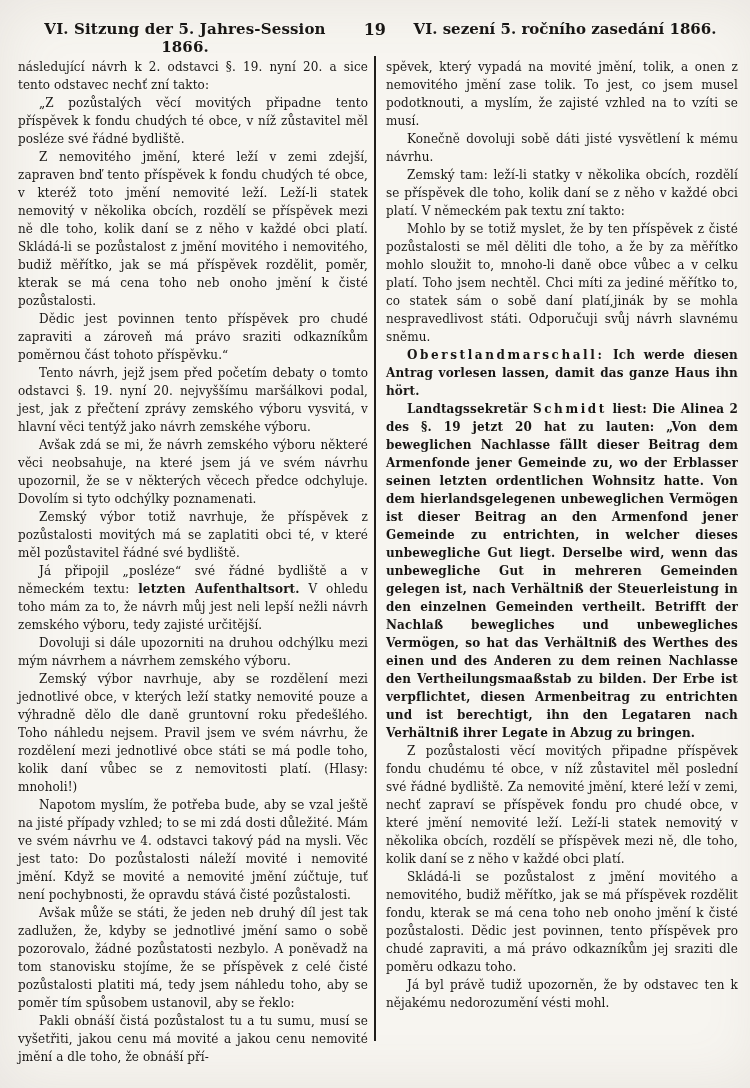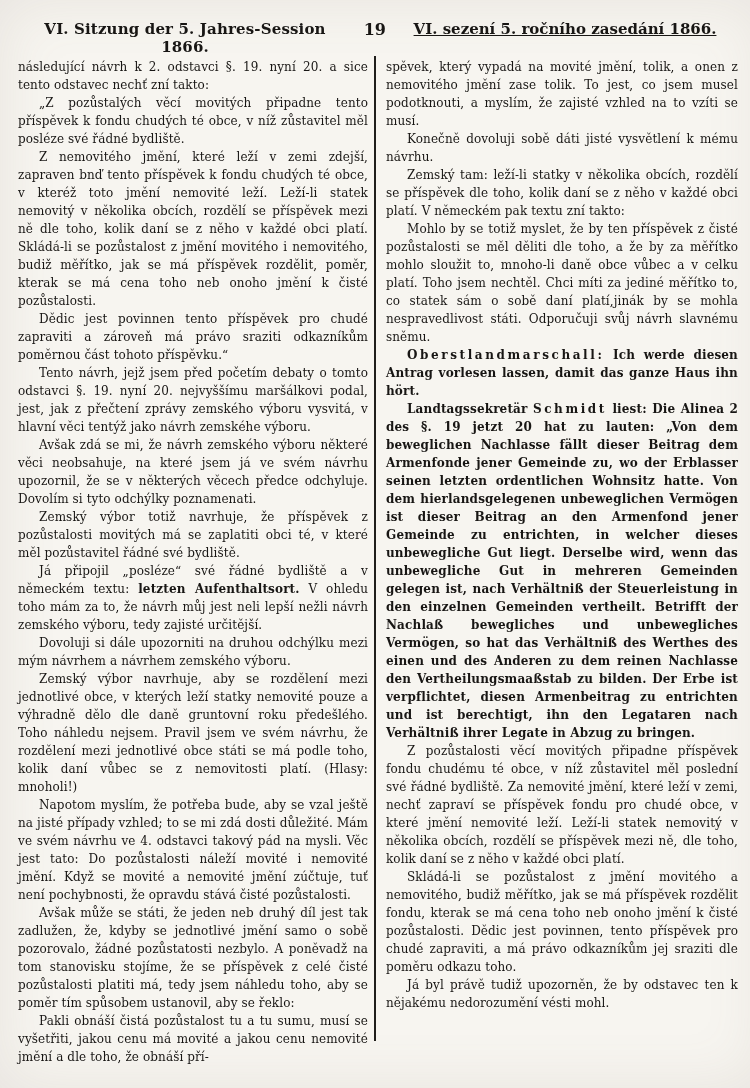--- a/index.html
+++ b/index.html
@@ -29,21 +29,21 @@
     letter-spacing: 0.6px;
   }
   .h-num {
     position: absolute; left: 338px; width: 48px;
     text-align: right;
     font-size: 16px; font-weight: 700;
   }
   .h-right {
     position: absolute; left: 400px; width: 330px;
     text-align: center;
-    font-size: 15px; font-weight: 700; text-decoration: underline;
+    font-size: 15px; font-weight: 700;
   }
   
   .divider {
     position: absolute;
     left: 374px; top: 56px;
     width: 2px; height: 985px;
     background: #201e1b;
   }
   
   .col {

